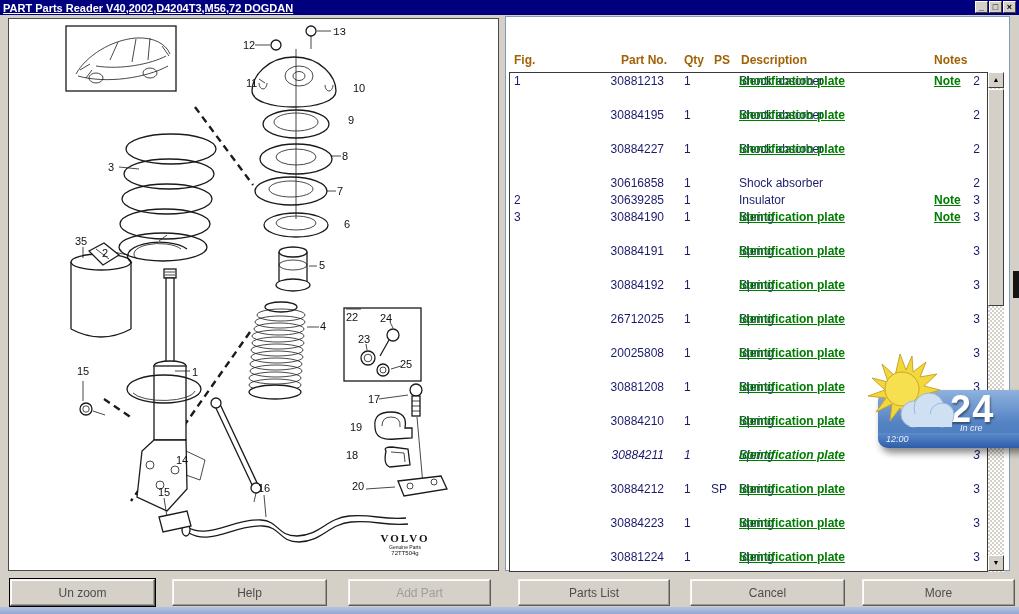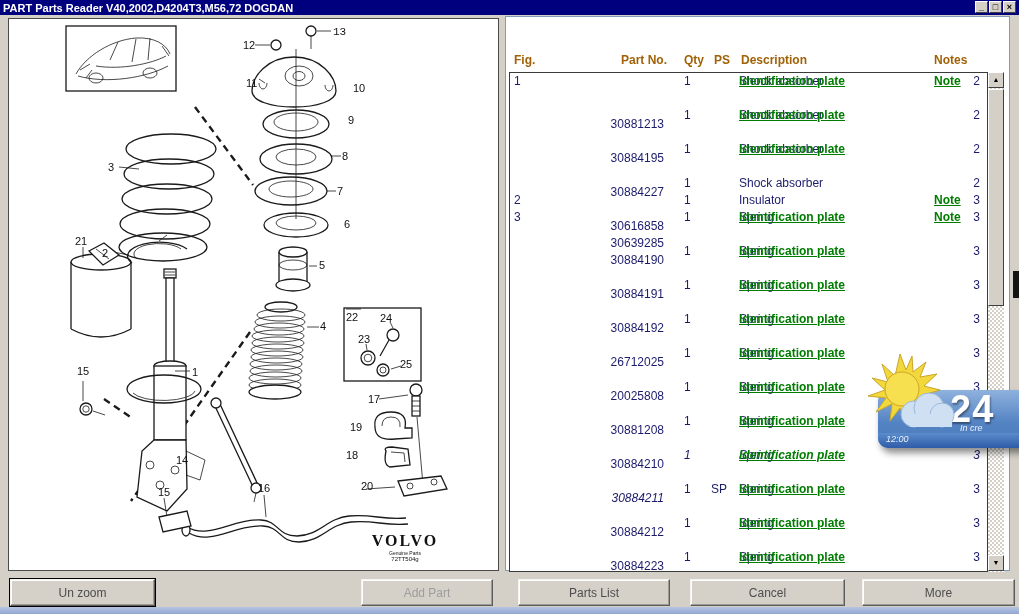--- a/index.html
+++ b/index.html
@@ -1,46 +1,46 @@
 <!DOCTYPE html>
 <html><head>
 <meta charset="utf-8">
 <style>
   html,body{margin:0;padding:0;background:#777;}
   .screen{position:relative;width:1019px;height:614px;background:#d4d0c8;overflow:hidden;
           font-family:"Liberation Sans",sans-serif;}
   
   .titlebar{position:absolute;left:0;top:0;width:1019px;height:15px;background:#00007e;
             display:flex;align-items:center;}
-  .titlebar .title{color:#fff;font-size:11px;font-weight:bold;padding-left:3px;white-space:nowrap;}
+  .titlebar .title{color:#fff;font-size:11px;font-weight:bold;padding-left:3px;white-space:nowrap;text-decoration:underline;}
   .winbtns{position:absolute;right:3px;top:1px;display:flex;gap:1px;}
   .winbtn{width:13px;height:12px;background:#d4d0c8;border:1px solid;border-color:#fff #404040 #404040 #fff;
           font-size:9px;line-height:10px;text-align:center;color:#000;font-weight:bold;box-sizing:border-box;}
   
   .left-panel{position:absolute;left:8px;top:18px;width:489px;height:551px;background:#fff;
               border:1px solid #4a4a4a;box-sizing:content-box;}
   .diagram-svg{position:absolute;left:0;top:0;}
   .callout{position:absolute;font-size:11px;color:#111;font-weight:normal;white-space:nowrap;}
   .logo{position:absolute;left:360px;top:513px;width:72px;text-align:center;color:#111;}
-  .logo .brand{font-family:"Liberation Serif",serif;font-weight:bold;font-size:16px;letter-spacing:2px;}
+  .logo .brand{font-family:"Liberation Serif",serif;font-weight:bold;font-size:11px;letter-spacing:2px;}
   .logo .l2{font-size:5px;line-height:6px;}
   .logo .l3{font-size:6px;line-height:7px;}
   
   .right-panel{position:absolute;left:505px;top:16px;width:505px;height:555px;background:#fff;
                border:1px solid #7f9db9;box-sizing:border-box;}
   .panel-title{position:absolute;left:8px;top:5px;font-size:13px;font-weight:bold;color:#2a2acd;}
   .thead{position:absolute;top:36px;left:0;width:100%;height:17px;font-size:12px;font-weight:bold;color:#a16207;}
   .thead span{position:absolute;top:0;}
   .h-fig{left:8px}.h-part{left:115px}.h-qty{left:178px}.h-ps{left:208px}.h-desc{left:235px}.h-notes{left:428px}
   .table-box{position:absolute;left:3px;top:55px;width:479px;height:500px;border:1px solid #3a3a3a;
              overflow:hidden;box-sizing:border-box;background:#fff;}
   .trow{position:relative;width:100%;font-size:12px;color:#1b1b6b;}
   .trow span{position:absolute;top:0;line-height:17px;white-space:nowrap;}
   .c-fig{left:4px}
-  .c-part{left:50px;width:104px;text-align:right;margin-top:43px;}
+  .c-part{left:50px;width:104px;text-align:right;}
   .c-qty{left:174px}.c-ps{left:201px}.c-desc{left:229px}
   .c-note{left:424px}
   .c-num{left:438px;width:32px;text-align:right;}
   .c-idp{position:absolute;left:229px;top:17px;line-height:17px;}
   .glink{color:#007c00;text-decoration:underline;font-weight:bold;cursor:pointer;}
   
   .sbar{position:absolute;left:482px;top:55px;width:16px;height:500px;
         background:#fff;background-image:linear-gradient(45deg,#d4d0c8 25%,transparent 25%,transparent 75%,#d4d0c8 75%),
         linear-gradient(45deg,#d4d0c8 25%,transparent 25%,transparent 75%,#d4d0c8 75%);
         background-size:4px 4px;background-position:0 0,2px 2px;}
@@ -251,35 +251,35 @@
         <span class="callout" style="left: 324px; top: 7px; font-family: Liberation Mono, monospace;">13</span>
         <span class="callout" style="left: 237px; top: 58px;">11</span>
         <span class="callout" style="left: 344px; top: 63px;">10</span>
         <span class="callout" style="left: 339px; top: 95px;">9</span>
         <span class="callout" style="left: 333px; top: 131px;">8</span>
         <span class="callout" style="left: 328px; top: 166px;">7</span>
         <span class="callout" style="left: 335px; top: 199px;">6</span>
         <span class="callout" style="left: 310px; top: 240px;">5</span>
         <span class="callout" style="left: 311px; top: 301px;">4</span>
         <span class="callout" style="left: 99px; top: 142px;">3</span>
-        <span class="callout" style="left: 66px; top: 216px;">21</span>
+        <span class="callout" style="left: 66px; top: 216px;">35</span>
         <span class="callout" style="left: 93px; top: 228px;">2</span>
         <span class="callout" style="left: 183px; top: 347px;">1</span>
         <span class="callout" style="left: 68px; top: 346px;">15</span>
         <span class="callout" style="left: 167px; top: 435px;">14</span>
         <span class="callout" style="left: 149px; top: 467px;">15</span>
         <span class="callout" style="left: 249px; top: 463px;">16</span>
         <span class="callout" style="left: 337px; top: 292px;">22</span>
         <span class="callout" style="left: 371px; top: 293px;">24</span>
         <span class="callout" style="left: 349px; top: 314px; text-align: center;">23</span>
         <span class="callout" style="left: 391px; top: 339px;">25</span>
         <span class="callout" style="left: 359px; top: 374px;">17</span>
         <span class="callout" style="left: 341px; top: 402px;">19</span>
         <span class="callout" style="left: 337px; top: 430px;">18</span>
-        <span class="callout" style="left: 352px; top: 461px;">20</span>
+        <span class="callout" style="left: 343px; top: 461px;">20</span>
       </div>
     <div class="logo">
       <div class="brand">VOLVO</div>
       <div class="l2">Genuine Parts</div>
       <div class="l3">72TT504g</div>
     </div>
   </div>
 
   <div class="right-panel">
     <div class="thead">
@@ -463,19 +463,20 @@
         <circle cx="77" cy="60" r="15"></circle>
         <circle cx="90" cy="67" r="12"></circle>
         <rect x="58" y="66" width="42" height="13" stroke="none"></rect>
       </g>
     </svg>
   </div>
 
   <div class="black-edge"></div>
 
   <div class="btn default" style="left:10px;width:145px">Un zoom</div>
-  <div class="btn disabled" style="left:361px;width:132px">Add Part</div>
+  <div class="btn" style="left:172px;width:155px">Help</div>
+  <div class="btn disabled" style="left:348px;width:143px">Add Part</div>
   <div class="btn" style="left:518px;width:152px">Parts List</div>
   <div class="btn" style="left:690px;width:155px">Cancel</div>
   <div class="btn" style="left:862px;width:153px">More</div>
 
   <div class="bottom-strip"></div>
 </div>
 
 </body></html>

